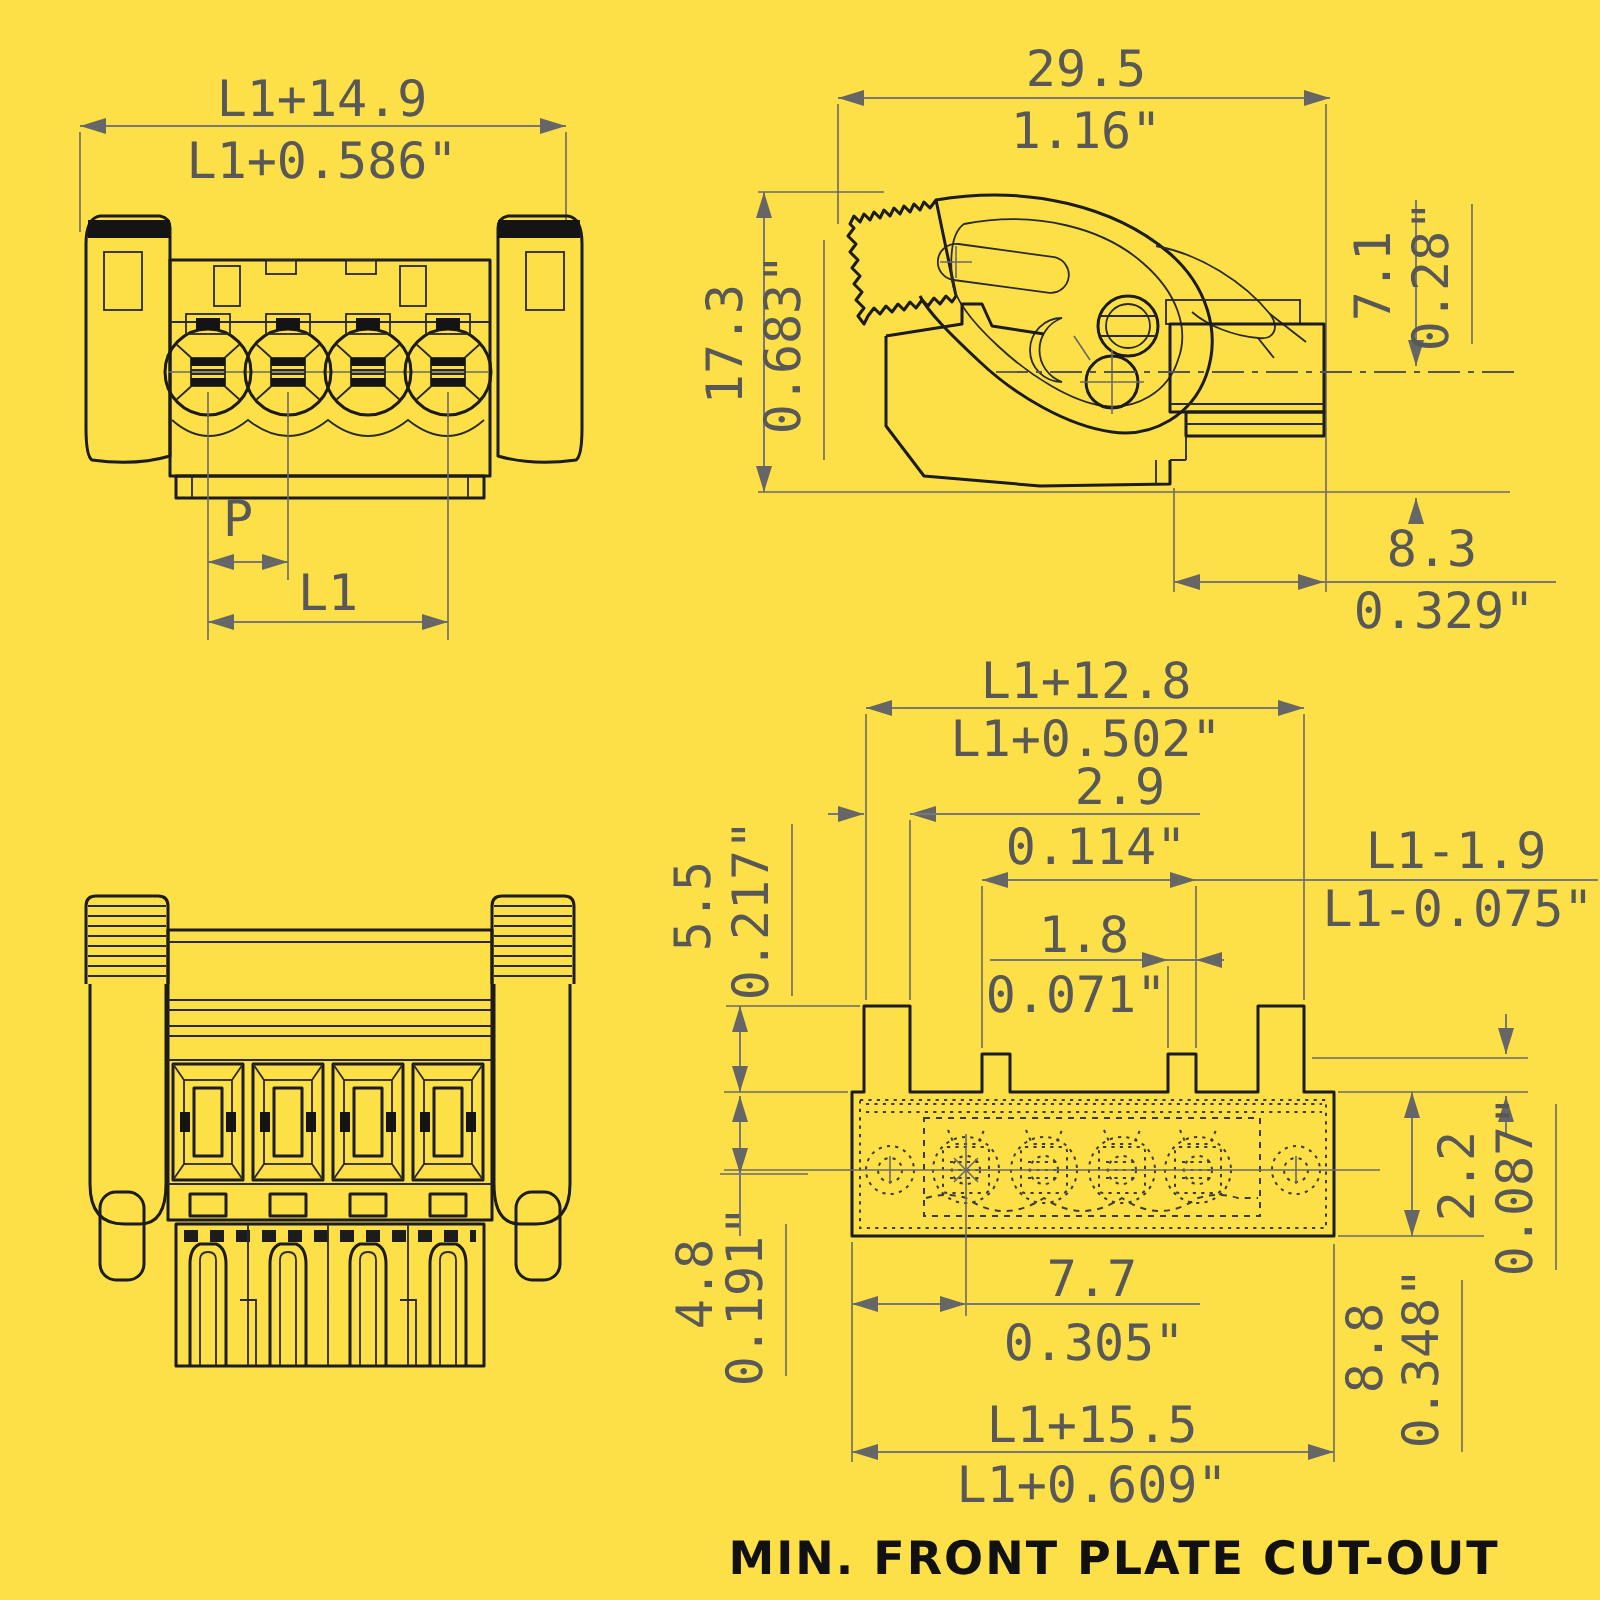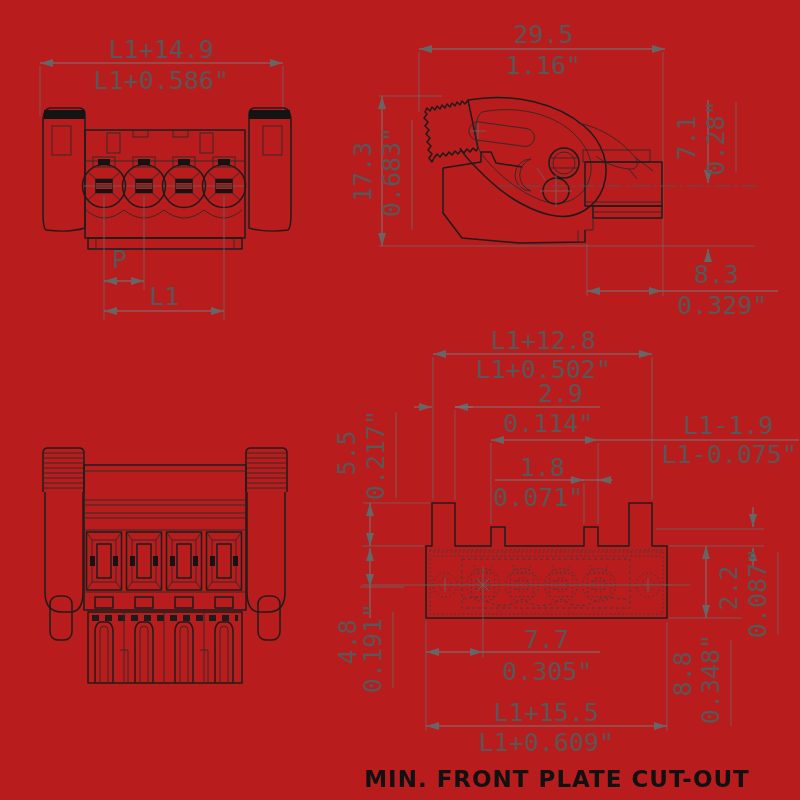--- a/index.html
+++ b/index.html
@@ -1,16 +1,16 @@
 <!DOCTYPE html>
 <html><head>
 <meta charset="utf-8">
 <style>
   html,body{margin:0;padding:0;background:#ffffff;}
-  .stage{width:800px;height:800px;position:relative;background:#b91c1c;overflow:hidden;}
+  .stage{width:800px;height:800px;position:relative;background:#fde047;overflow:hidden;}
   svg{display:block;}
   
   .b  {stroke:#1c1c1c;stroke-width:1.5;fill:none;stroke-linejoin:round;}
   .bt {stroke:#2a2a2a;stroke-width:0.9;fill:none;}
   .bk {fill:#141414;stroke:none;}
   .dl {stroke:#787878;stroke-width:1;fill:none;}
   .cl {stroke:#555;stroke-width:0.9;fill:none;stroke-dasharray:16 4 3 4;}
   .th {stroke:#6a6a6a;stroke-width:0.8;fill:none;}
   .dd {stroke:#3c3c3c;stroke-width:1;fill:none;stroke-dasharray:3 3;}
   .dt2{stroke:#3c3c3c;stroke-width:1;fill:none;stroke-dasharray:1.6 2.6;}

